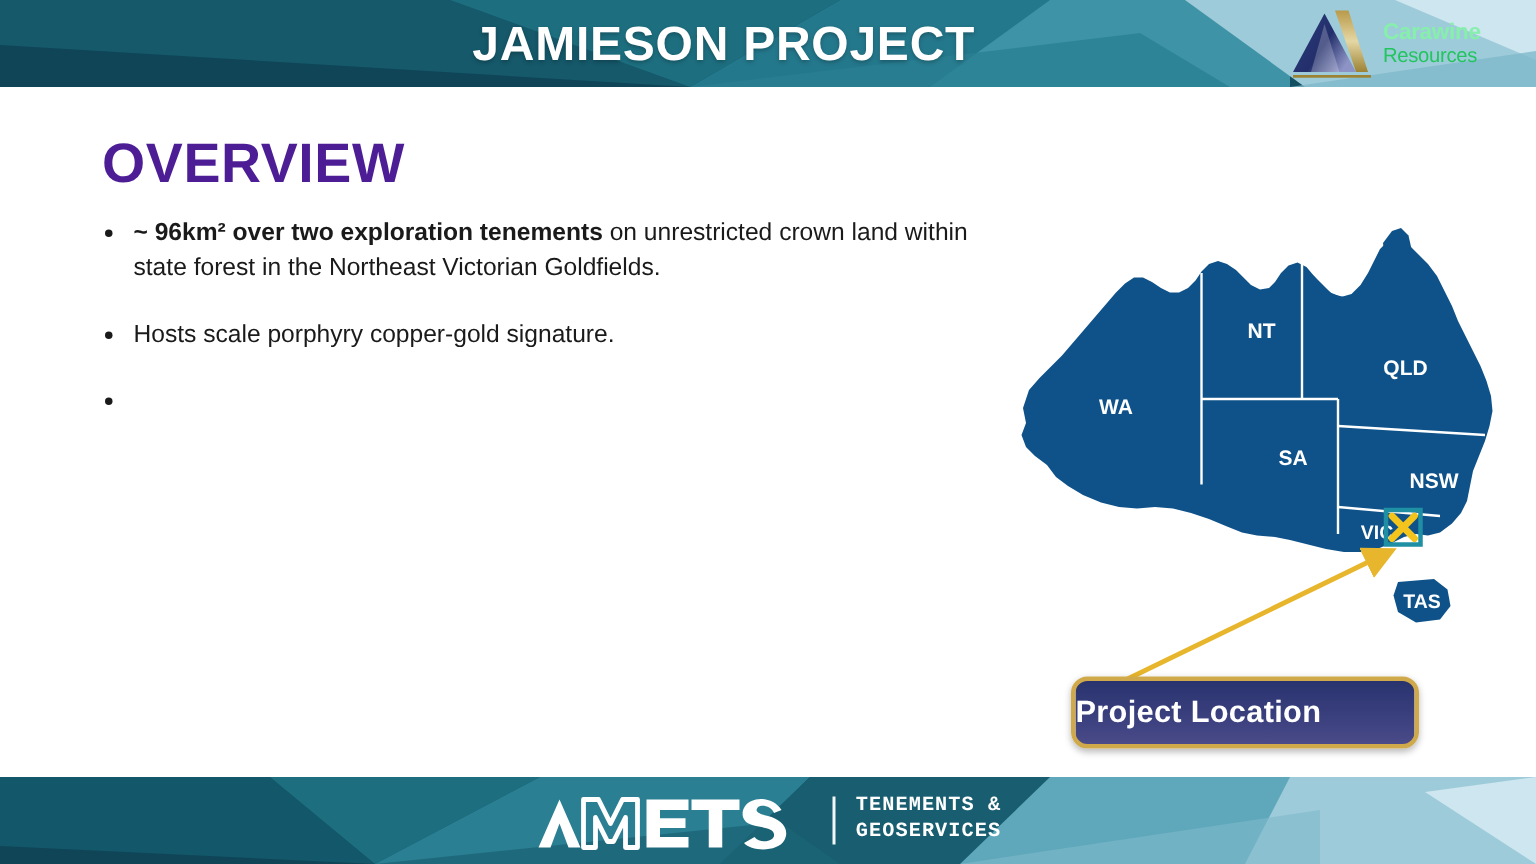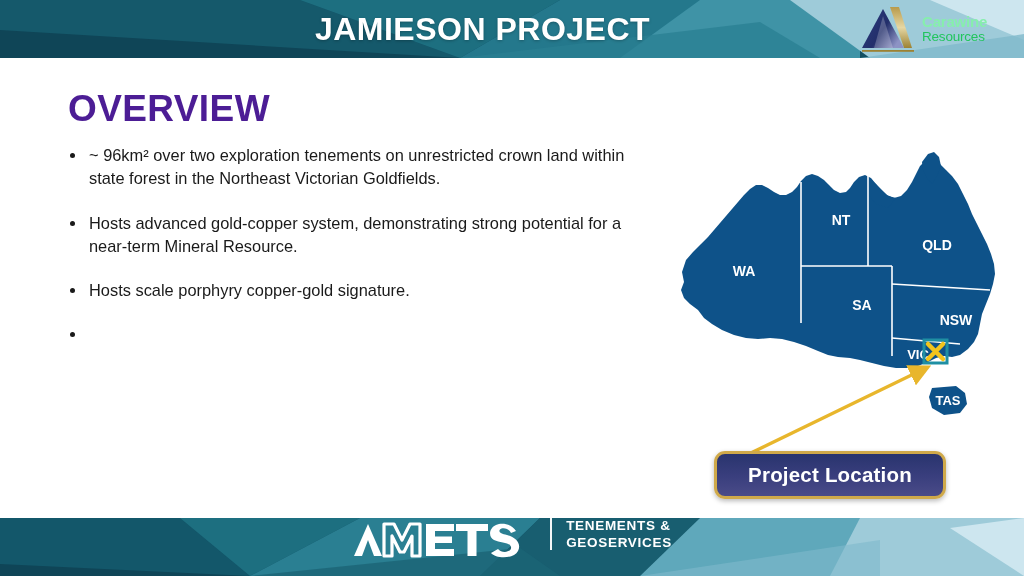--- a/index.html
+++ b/index.html
@@ -111,21 +111,21 @@
   .bullet:last-child { margin-bottom: 0; }
   .bullet .dot {
     position: absolute;
     left: 4px;
     top: 9px;
     width: 5px;
     height: 5px;
     border-radius: 50%;
     background: #1a1a1a;
   }
-  .bullet b { font-weight: normal; }
+  .bullet b { font-weight: bold; }
 
   
   .map-wrap {
     position: absolute;
     left: 660px;
     top: 90px;
     width: 360px;
     height: 290px;
   }
   .map-svg { width: 360px; height: 290px; display: block; }
@@ -136,21 +136,21 @@
     left: 714px;
     top: 393px;
     width: 232px;
     height: 48px;
     border-radius: 11px;
     background: linear-gradient(180deg, #29346e 0%, #3a3f7e 55%, #4a4b88 100%);
     border: 3px solid #cfa94a;
     box-shadow: 0 2px 5px rgba(0,0,0,0.28);
     display: flex;
     align-items: center;
-    justify-content: center;
+    justify-content: flex-start;
     z-index: 6;
   }
   .callout-label {
     color: #ffffff;
     font-size: 20.5px;
     font-weight: bold;
     letter-spacing: 0.2px;
   }
 
   .arrow-layer {
@@ -172,22 +172,24 @@
     height: 58px;
     overflow: hidden;
     background: #1b6070;
   }
   .footer-bg { position: absolute; top:0; left:0; width: 1024px; height: 58px; }
   .amets-logo {
     position: absolute;
     left: 0; top: 0;
     width: 1024px; height: 58px;
     display: flex;
+    align-items: center;
     justify-content: center;
     z-index: 4;
+    font-family: Liberation Mono, monospace;
   }
   .amets-mark { height: 40px; }
   .amets-divider {
     width: 2px;
     height: 32px;
     background: #ffffff;
     margin: 0 14px 0 12px;
     opacity: 0.95;
   }
   .amets-tag {
@@ -249,24 +251,20 @@
 
     <div class="overview-title">OVERVIEW</div>
 
     <div class="bullets">
       <div class="bullet">
         <span class="dot"></span>
         <b>~ 96km² over two exploration tenements</b><span> on unrestricted crown land within state forest in the Northeast Victorian Goldfields.</span>
       </div>
       <div class="bullet">
         <span class="dot"></span>
-        <b>Hosts advanced gold-copper system</b><span>, demonstrating strong potential for a near-term Mineral Resource.</span>
-      </div>
-      <div class="bullet">
-        <span class="dot"></span>
         <span>Hosts scale porphyry copper-gold signature.</span>
       </div>
       <div class="bullet">
         <span class="dot"></span>
       </div>
     </div>
 
     <div class="map-wrap">
       <svg class="map-svg" viewBox="0 0 360 290">
         <g>

